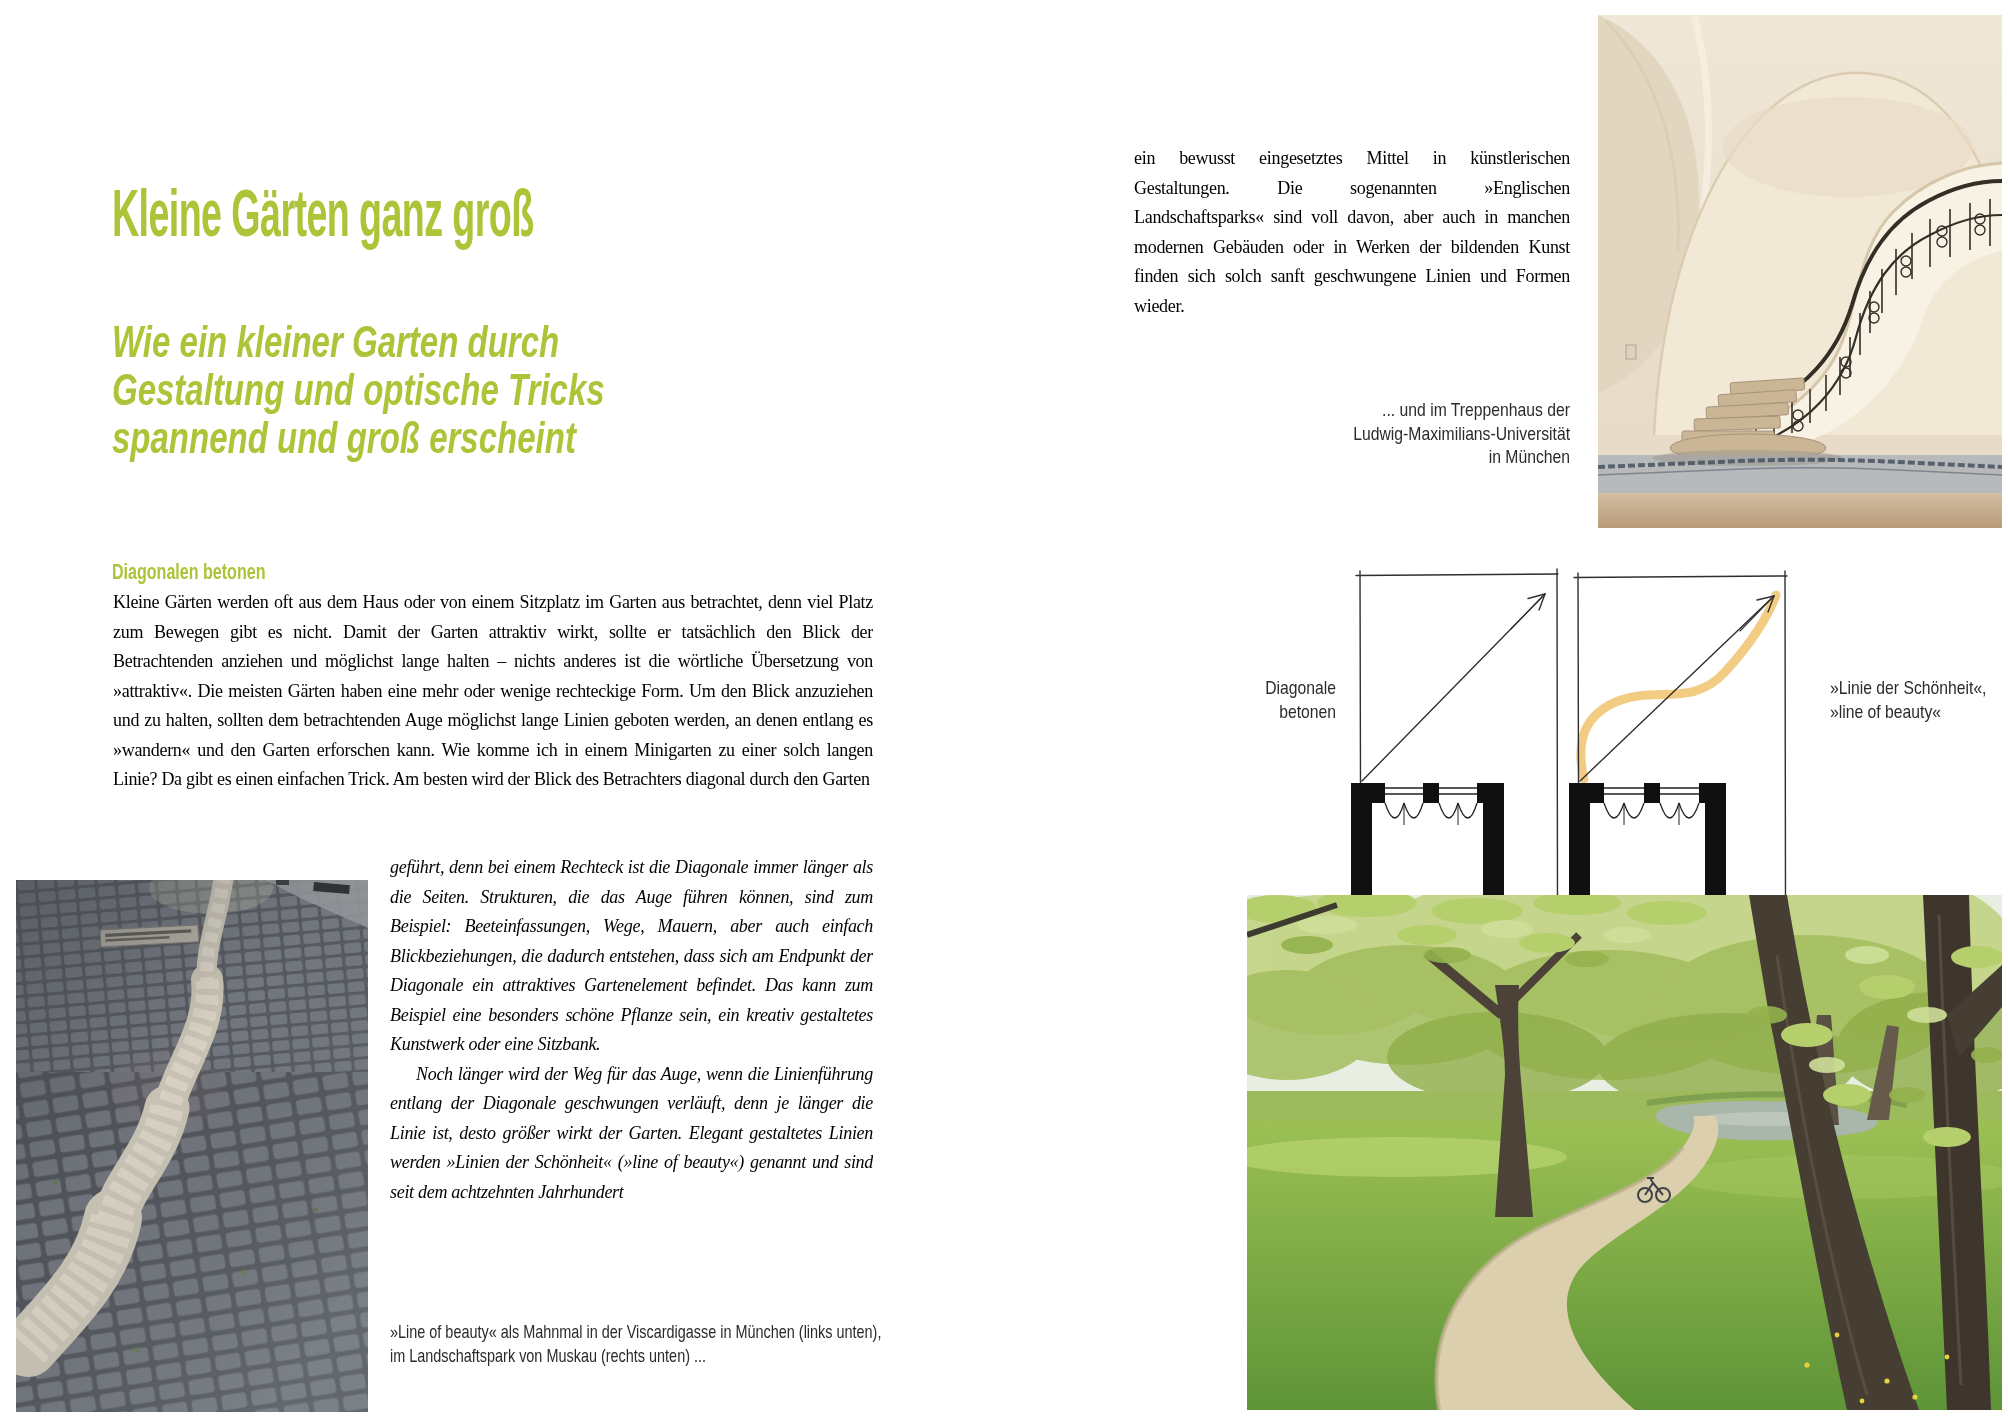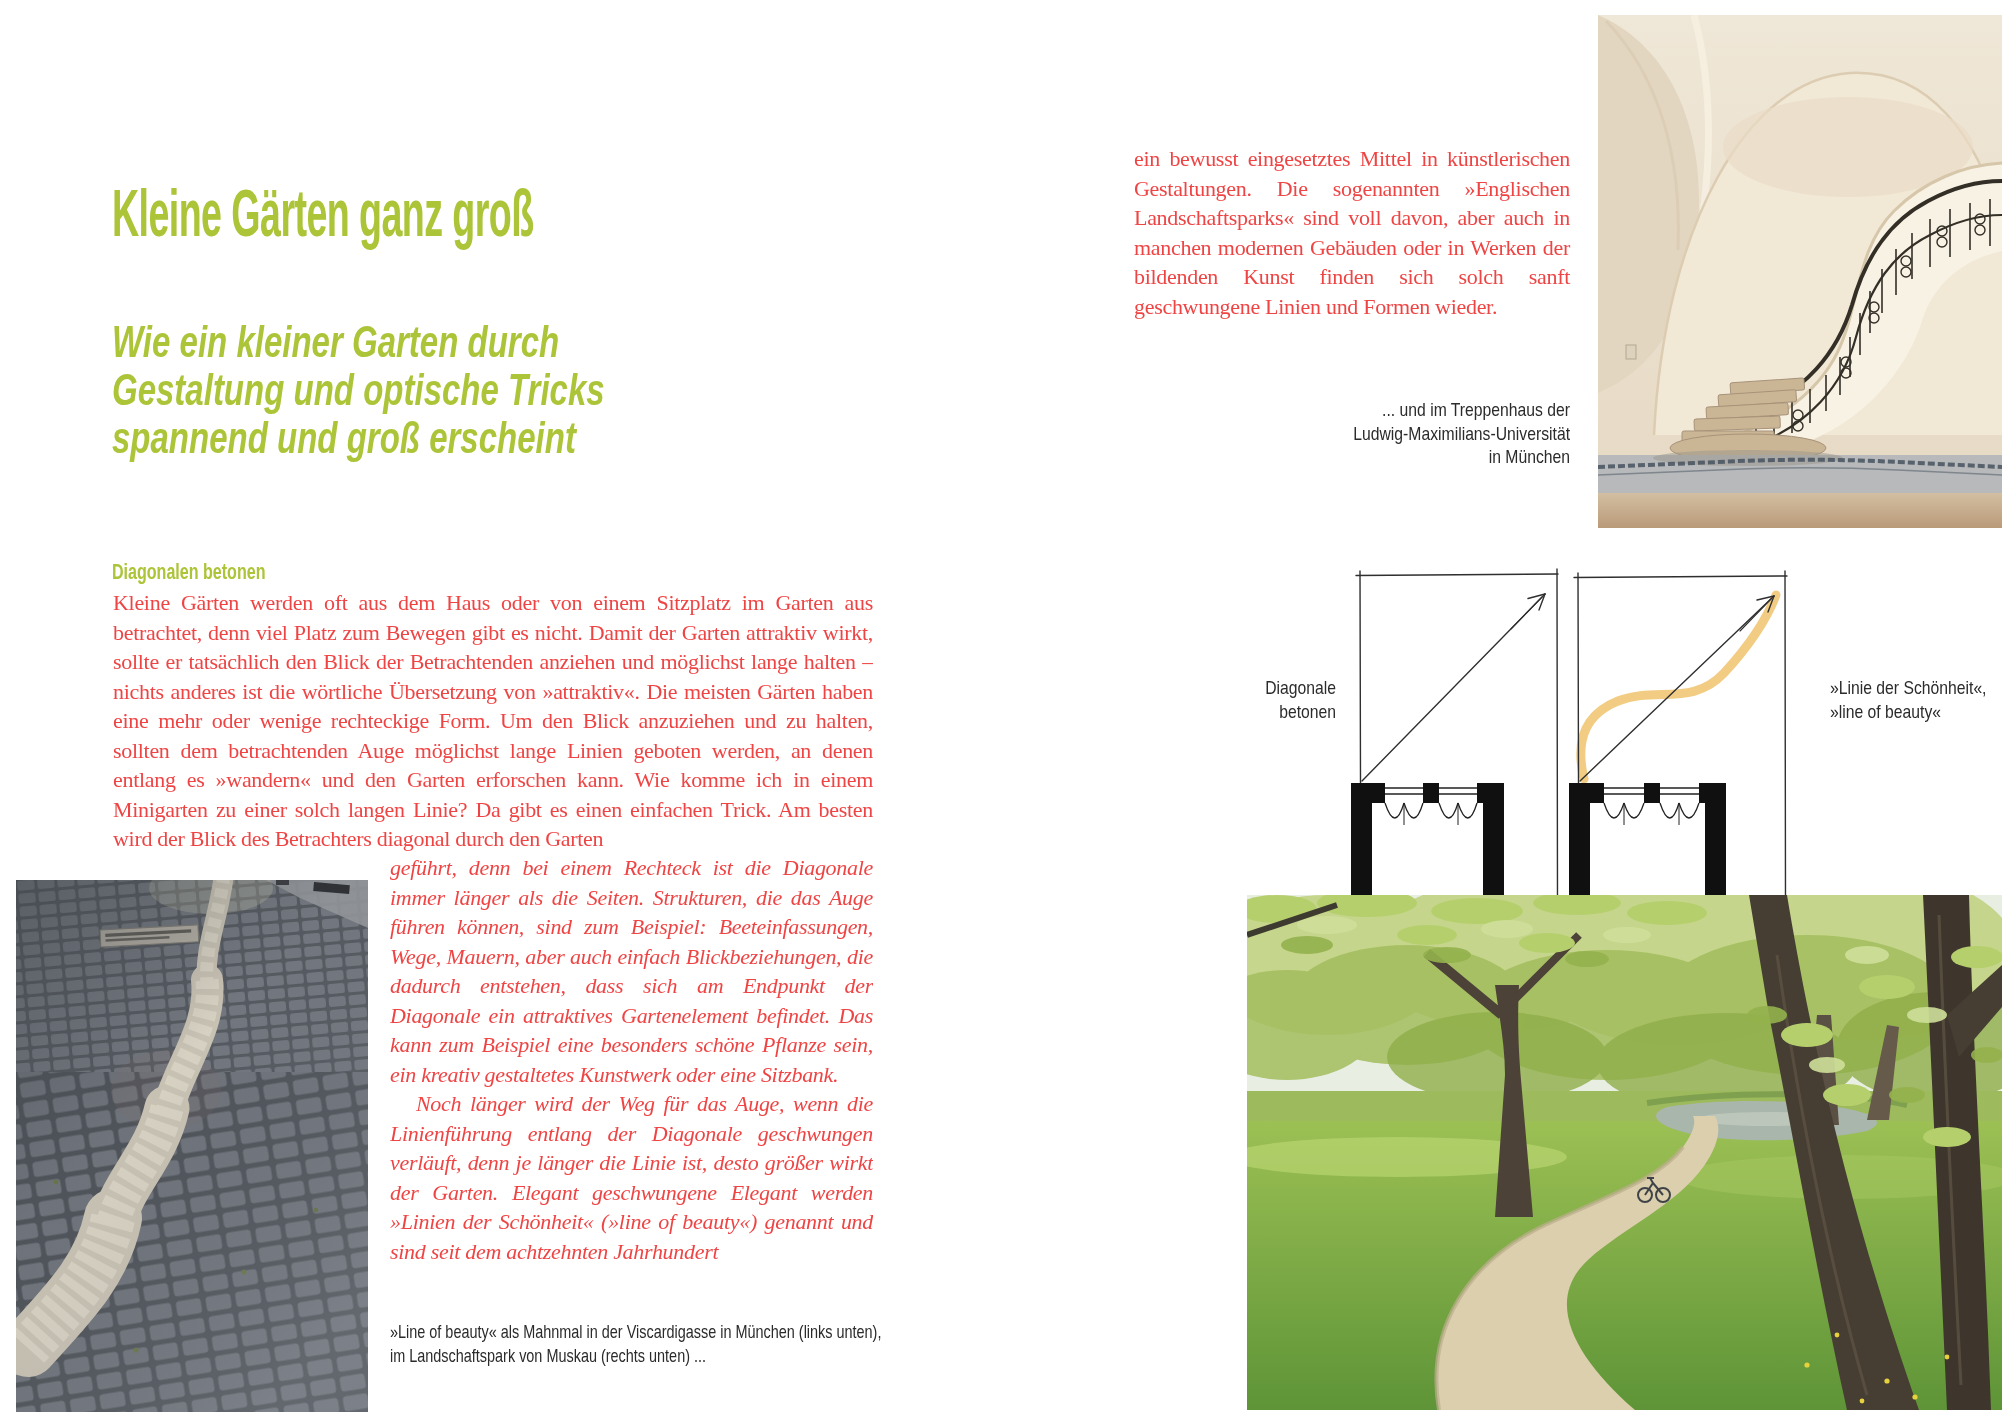--- a/index.html
+++ b/index.html
@@ -7,21 +7,21 @@
           font-family:"Liberation Sans",sans-serif;}
   .abs{position:absolute;}
 
   
   .title{left:112px;top:136px;font-size:66px;line-height:66px;font-weight:bold;
          color:#abc438;transform:scaleX(.57);transform-origin:0 0;white-space:nowrap;letter-spacing:-1px;}
   .subtitle{left:112px;top:318px;font-size:44px;line-height:48px;font-weight:bold;font-style:italic;
          color:#abc438;transform:scaleX(.75);transform-origin:0 0;white-space:nowrap;}
   .section-heading{left:112px;top:541px;font-size:22px;line-height:26px;font-weight:bold;
          color:#abc438;transform:scaleX(.73);transform-origin:0 0;white-space:nowrap;}
-  .serif{font-family:"Liberation Serif",serif;color:#ef4444;font-size:22px;line-height:29.5px;
+  .serif{font-family:"Liberation Serif",serif;color:#000000;font-size:18px;line-height:29.5px;
          text-align:justify;letter-spacing:-0.3px;}
   .body-a{left:113px;top:588px;width:760px;height:266px;overflow:hidden;}
   .body-b{left:390px;top:853px;width:483px;height:452px;overflow:hidden;font-style:italic;}
   .body-b p{margin:0;}
   .body-b p.indent{text-indent:26px;}
   .body-right{left:1134px;top:144px;width:436px;}
   .caption{font-size:18.5px;line-height:23.5px;color:#2b2b2b;}
   .caption-left{left:390px;top:1320px;width:620px;transform:scaleX(.78);transform-origin:0 0;white-space:nowrap;}
   .caption-stairs{left:1270px;top:398px;width:300px;text-align:right;transform:scaleX(.85);transform-origin:100% 0;}
   .label-diagonale{left:1180px;top:676px;width:156px;text-align:right;transform:scaleX(.85);transform-origin:100% 0;}
@@ -50,21 +50,21 @@
       <span style="display:block">Gestaltung und optische Tricks</span>
       <span style="display:block">spannend und groß erscheint</span>
     </div>
 
     <h2 class="abs section-heading">Diagonalen betonen</h2>
 
     <div class="abs serif body-a">Kleine Gärten werden oft aus dem Haus oder von einem Sitzplatz im Garten aus betrachtet, denn viel Platz zum Bewegen gibt es nicht. Damit der Garten attraktiv wirkt, sollte er tatsächlich den Blick der Betrachtenden anziehen und möglichst lange halten – nichts anderes ist die wörtliche Übersetzung von »attraktiv«. Die meisten Gärten haben eine mehr oder wenige rechteckige Form. Um den Blick anzuziehen und zu halten, sollten dem betrachtenden Auge möglichst lange Linien geboten werden, an denen entlang es »wandern« und den Garten erforschen kann. Wie komme ich in einem Minigarten zu einer solch langen Linie? Da gibt es einen einfachen Trick. Am besten wird der Blick des Betrachters diagonal durch den Garten</div>
 
     <div class="abs serif body-b">
       <p>geführt, denn bei einem Rechteck ist die Diagonale immer länger als die Seiten. Strukturen, die das Auge führen können, sind zum Beispiel: Beeteinfassungen, Wege, Mauern, aber auch einfach Blickbeziehungen, die dadurch entstehen, dass sich am Endpunkt der Diagonale ein attraktives Gartenelement befindet. Das kann zum Beispiel eine besonders schöne Pflanze sein, ein kreativ gestaltetes Kunstwerk oder eine Sitzbank.</p>
-      <p class="indent">Noch länger wird der Weg für das Auge, wenn die Linienführung entlang der Diagonale geschwungen verläuft, denn je länger die Linie ist, desto größer wirkt der Garten. Elegant geschwungene Elegant werden »Linien der Schönheit« (»line of beauty«) genannt und sind seit dem achtzehnten Jahrhundert</p>
+      <p class="indent">Noch länger wird der Weg für das Auge, wenn die Linienführung entlang der Diagonale geschwungen verläuft, denn je länger die Linie ist, desto größer wirkt der Garten. Elegant gestaltetes Linien werden »Linien der Schönheit« (»line of beauty«) genannt und sind seit dem achtzehnten Jahrhundert</p>
     </div>
 
     <div class="abs caption caption-left">
       <span>»Line of beauty« als Mahnmal in der Viscardigasse in München (links unten),</span>
       <span>im Landschaftspark von Muskau (rechts unten) ...</span>
     </div>
 
     <div class="abs photo-cobble">
       <svg viewBox="0 0 352 532" width="352" height="532">
         <defs>

